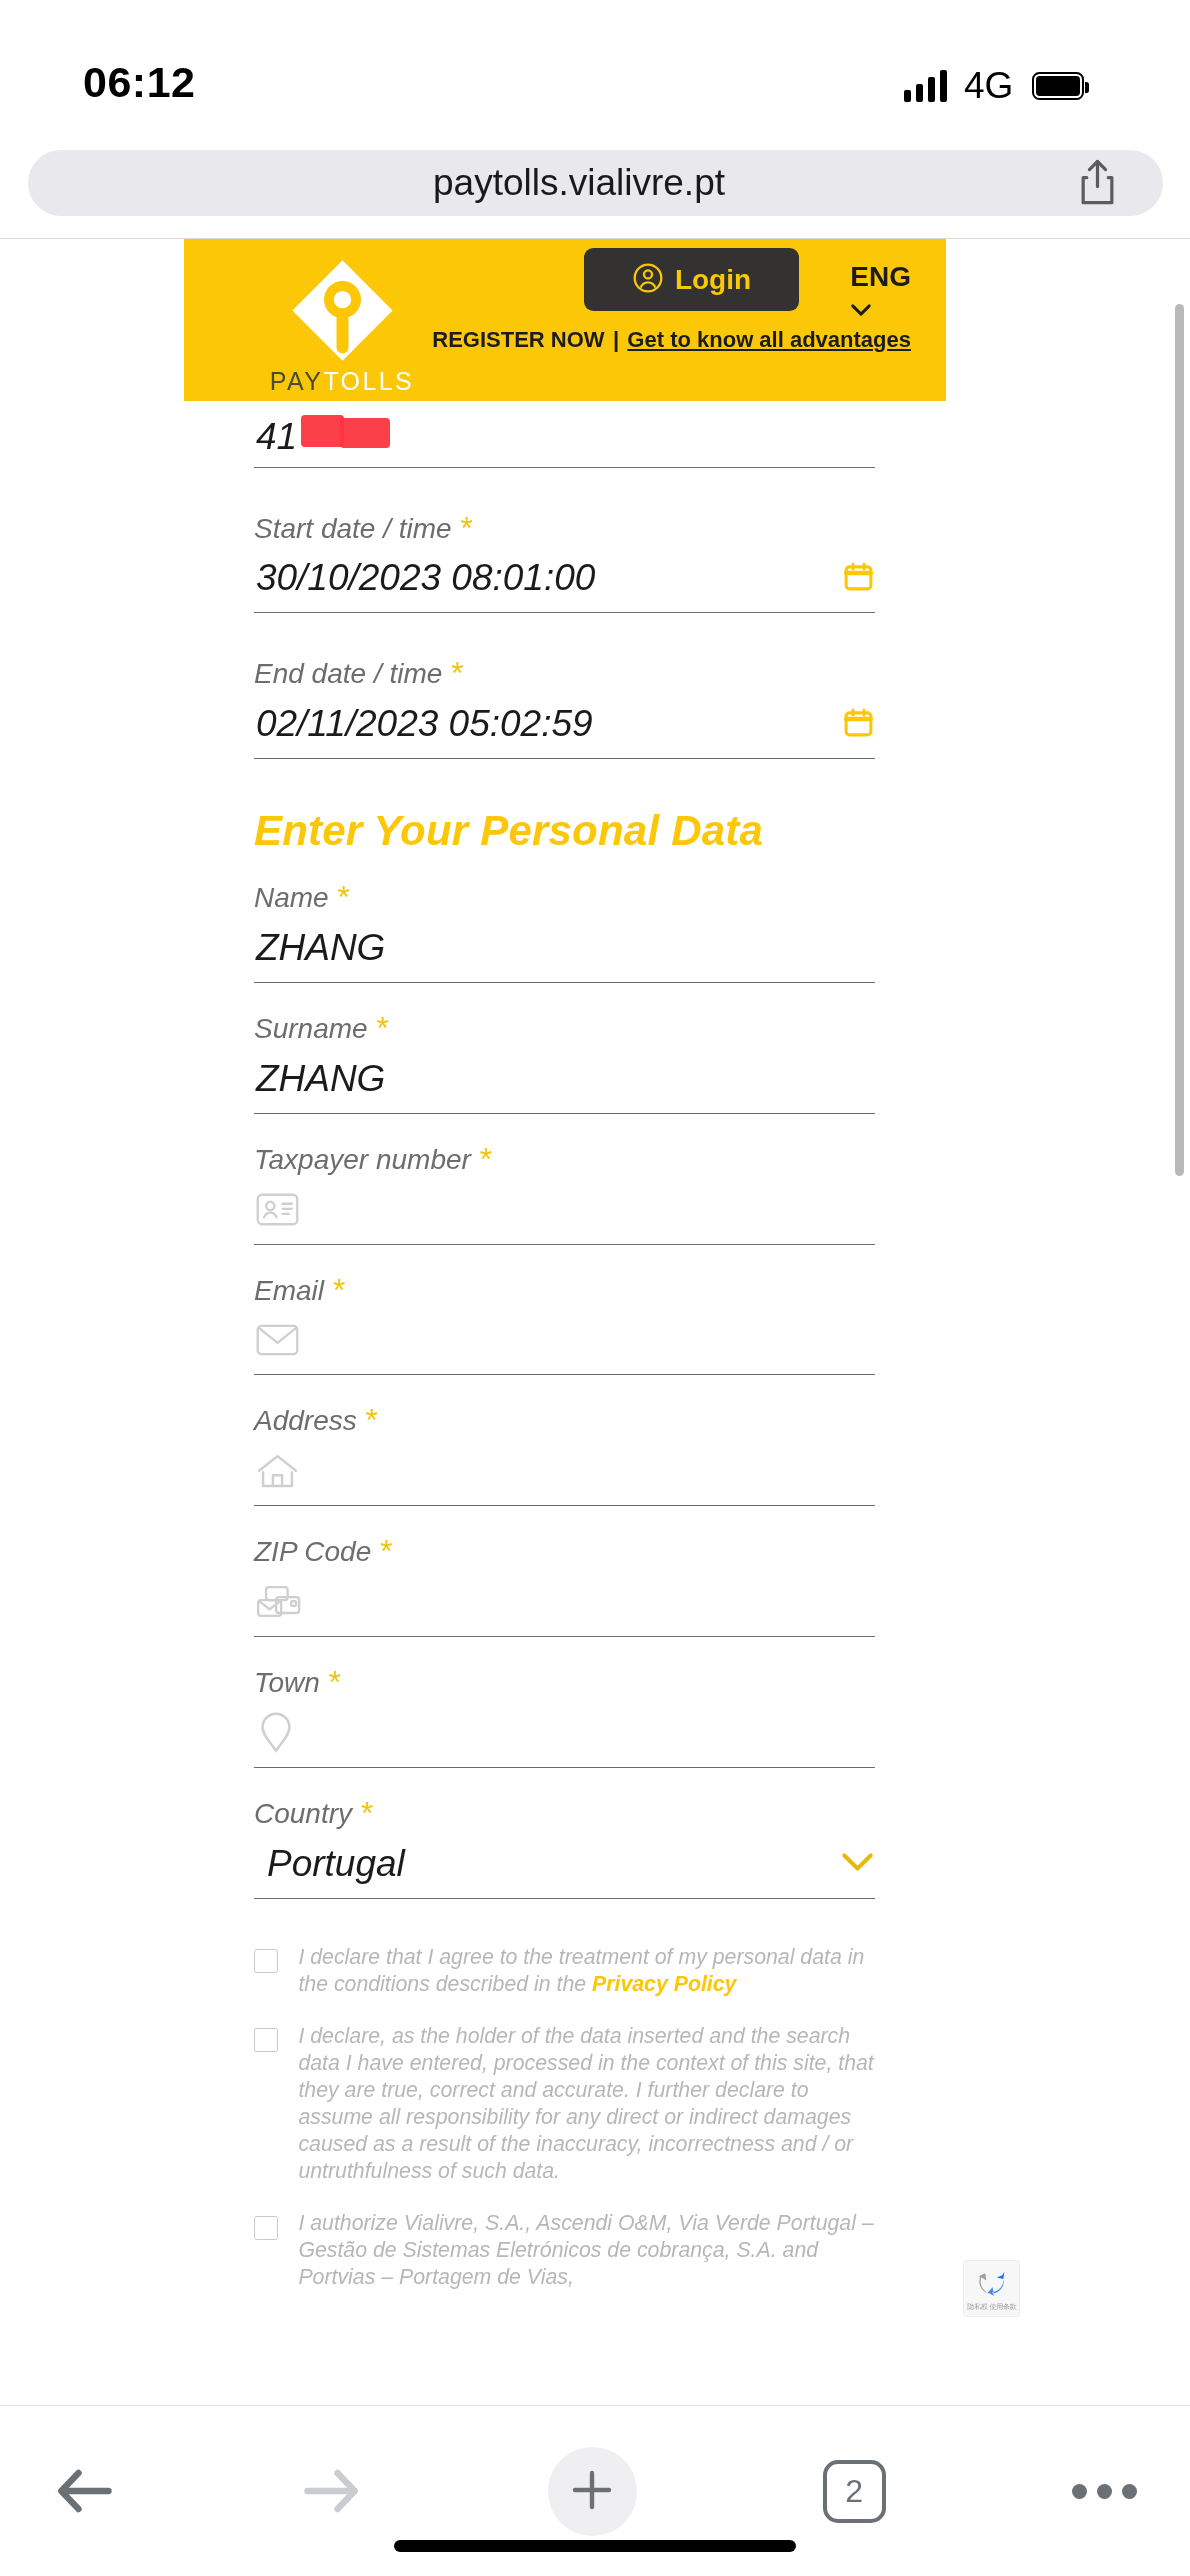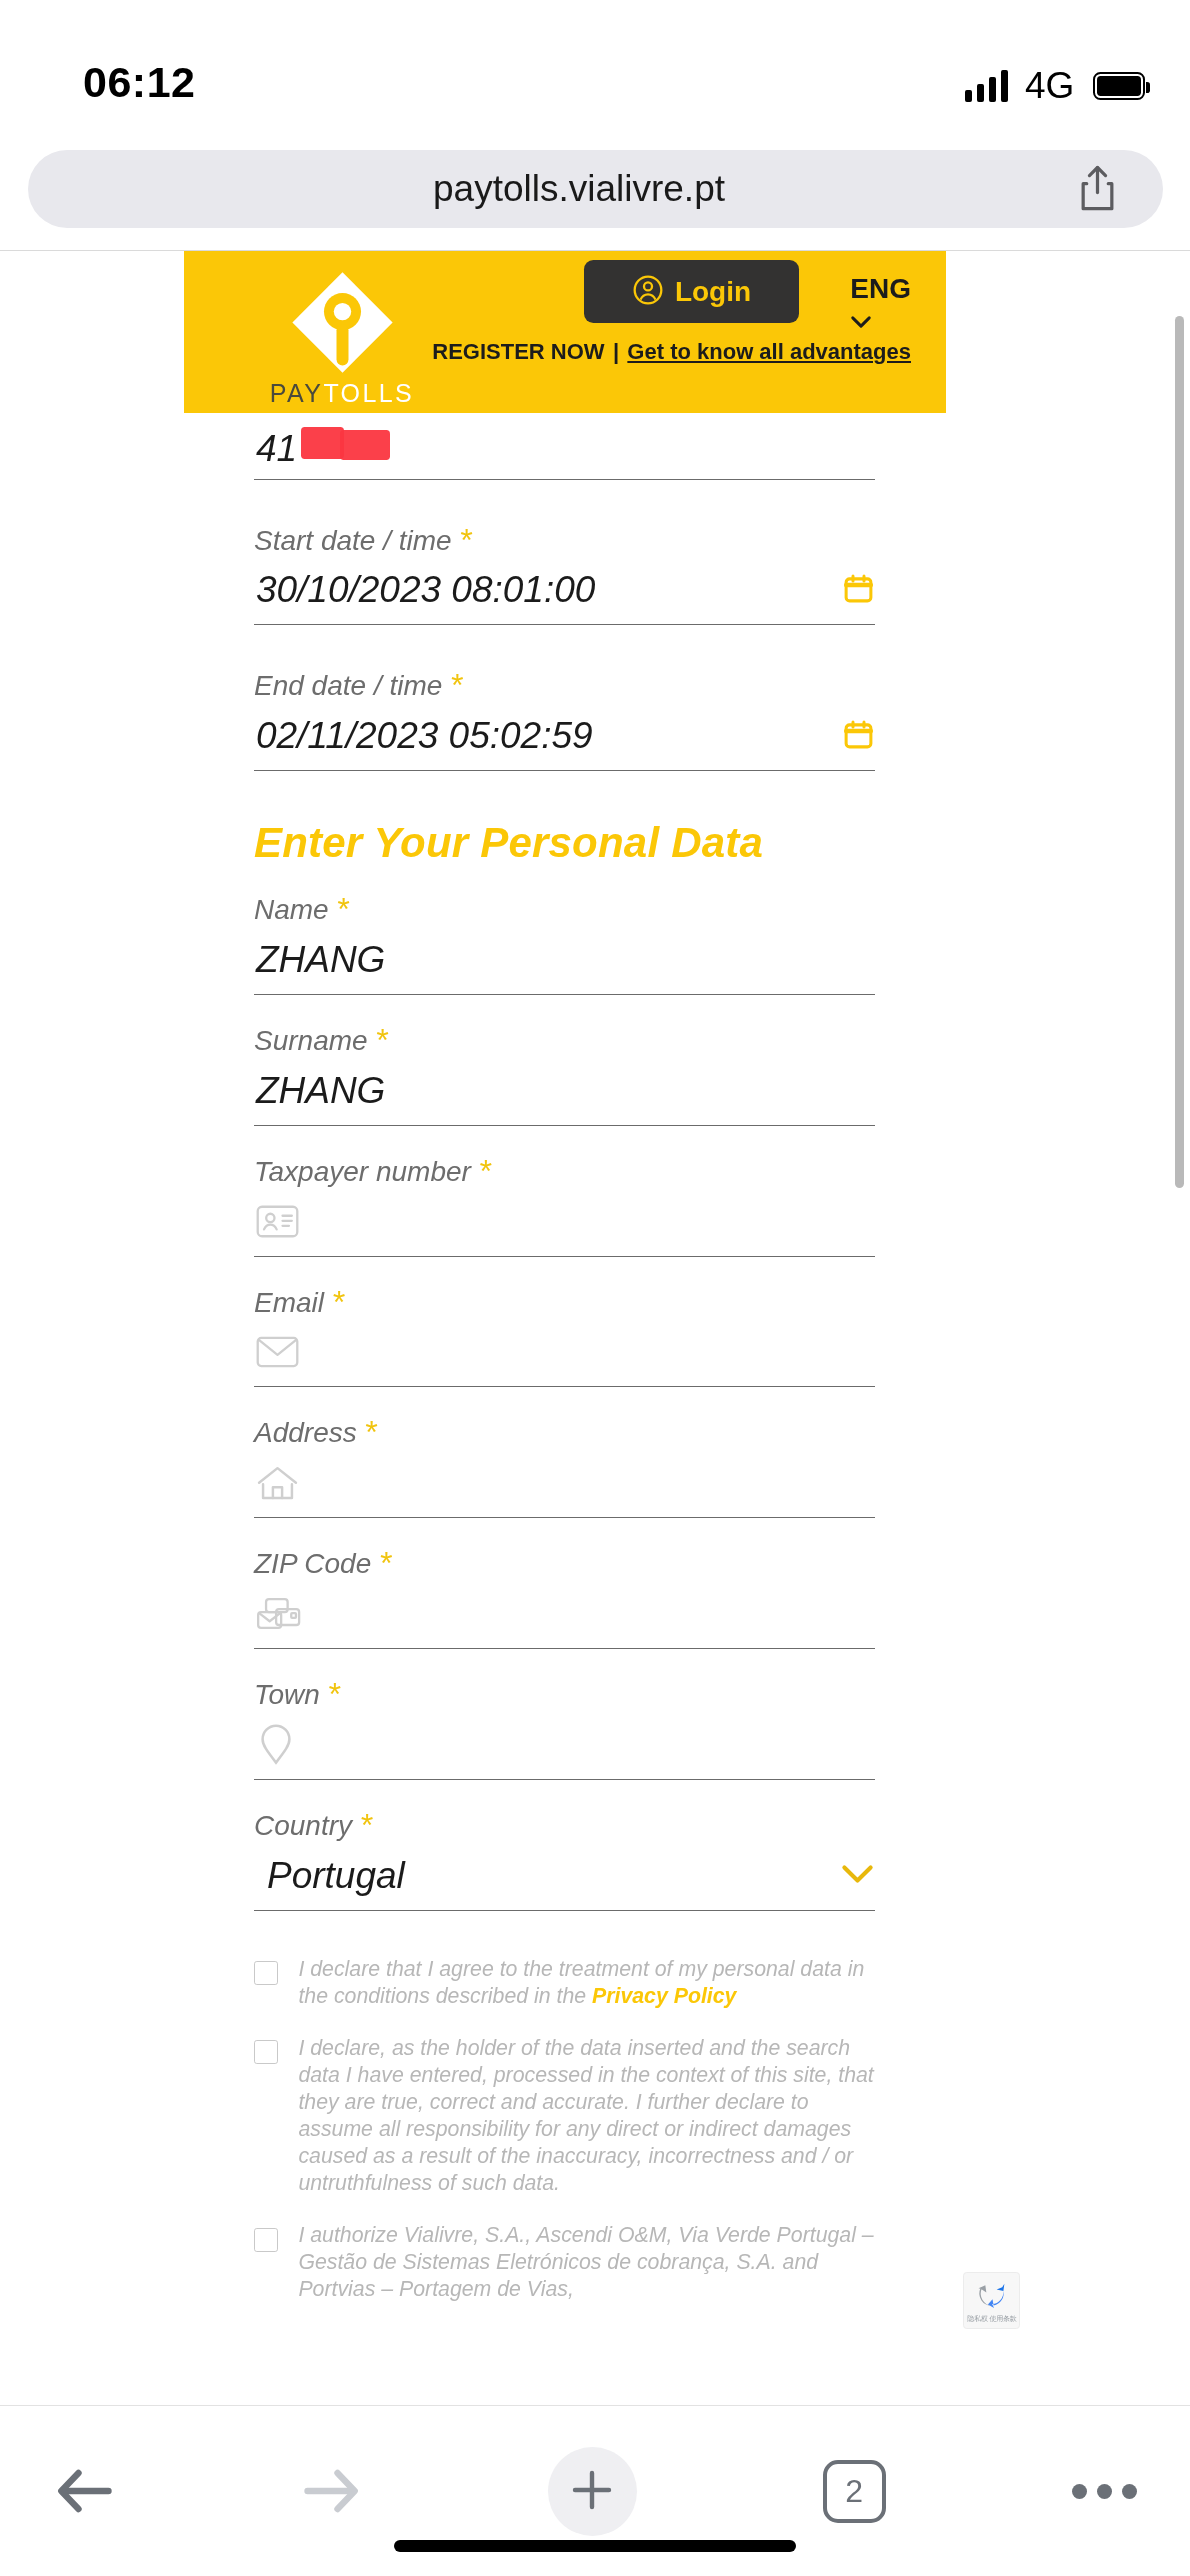--- a/index.html
+++ b/index.html
@@ -7,21 +7,21 @@
     width: 1191px; height: 2576px;
     background: #ffffff;
     font-family: "Liberation Sans", sans-serif;
     overflow: hidden;
   }
 
   
   .status-bar {
     height: 139px; width: 100%;
     display: flex; align-items: flex-end; justify-content: space-between;
-    padding: 0 46px 32px 83px;
+    padding: 0 107px 32px 83px;
     background: #ffffff;
   }
   .status-time {
     font-size: 43px; font-weight: 600; color: #000;
     letter-spacing: 0.5px;
   }
   .status-right { display: flex; align-items: center; gap: 13px; margin-top: 40px; }
   .signal-bars { display: flex; align-items: flex-end; gap: 4.6px; height: 32px; }
   .signal-bars i { width: 7.4px; background: #000; border-radius: 1.9px; display: block; }
   .signal-bars i:nth-child(1) { height: 12px; }
@@ -35,21 +35,21 @@
   }
   .battery::after {
     content: ""; position: absolute; right: -7.4px; top: 8.3px;
     width: 4.6px; height: 11px; background: #000; border-radius: 0 2.8px 2.8px 0;
   }
   .battery span { display: block; height: 100%; background: #000; border-radius: 3.7px; }
 
   
   .url-wrap { padding: 11px 28px 22px 28px; background: #fff; }
   .url-bar {
-    height: 78px; background: #e8e8ed; border-radius: 39px;
+    height: 66px; background: #e8e8ed; border-radius: 39px;
     display: flex; align-items: center; position: relative;
   }
   .url-text {
     flex: 1; text-align: center; font-size: 37px; color: #1a1a1a;
     padding-left: 65px;
   }
   .share-btn {
     width: 65px; margin-right: 33px; display: flex;
     align-items: center; justify-content: center;
   }

